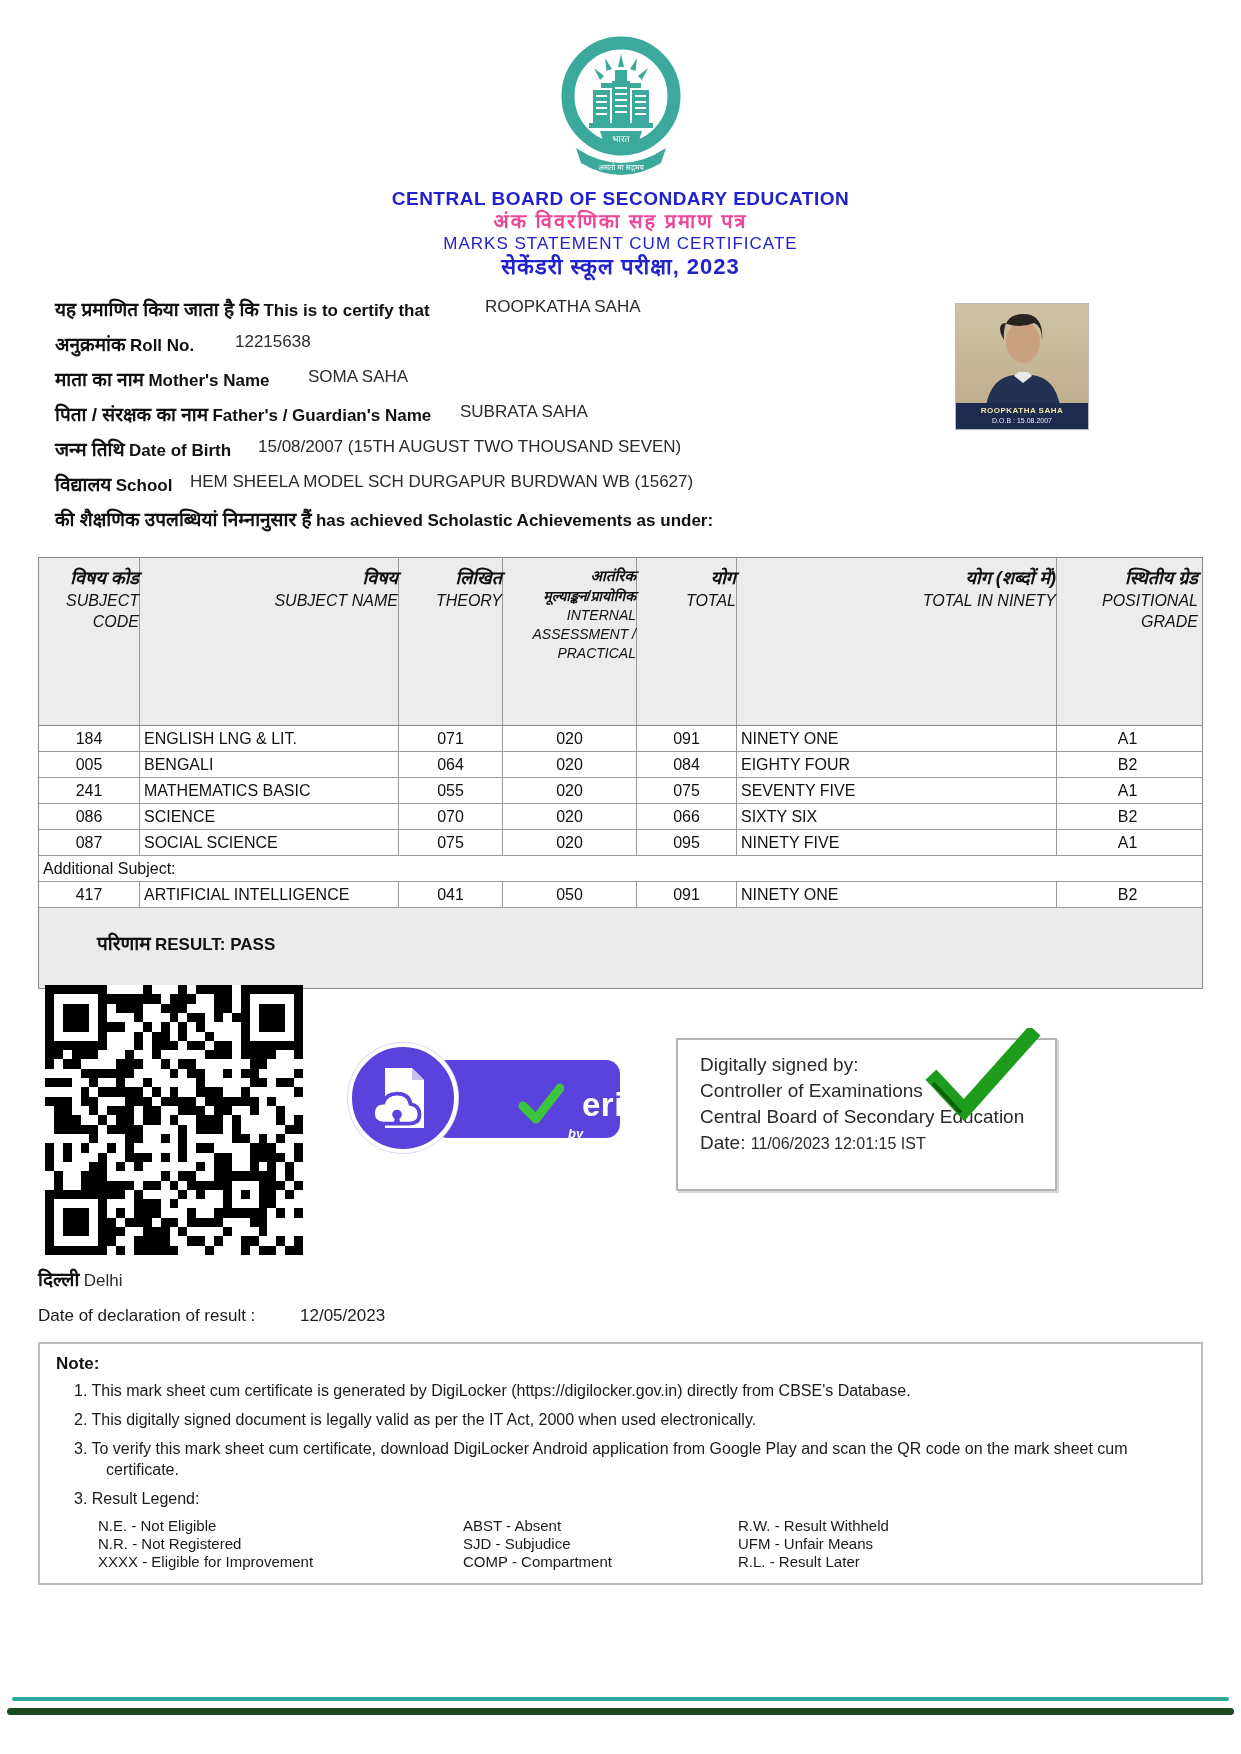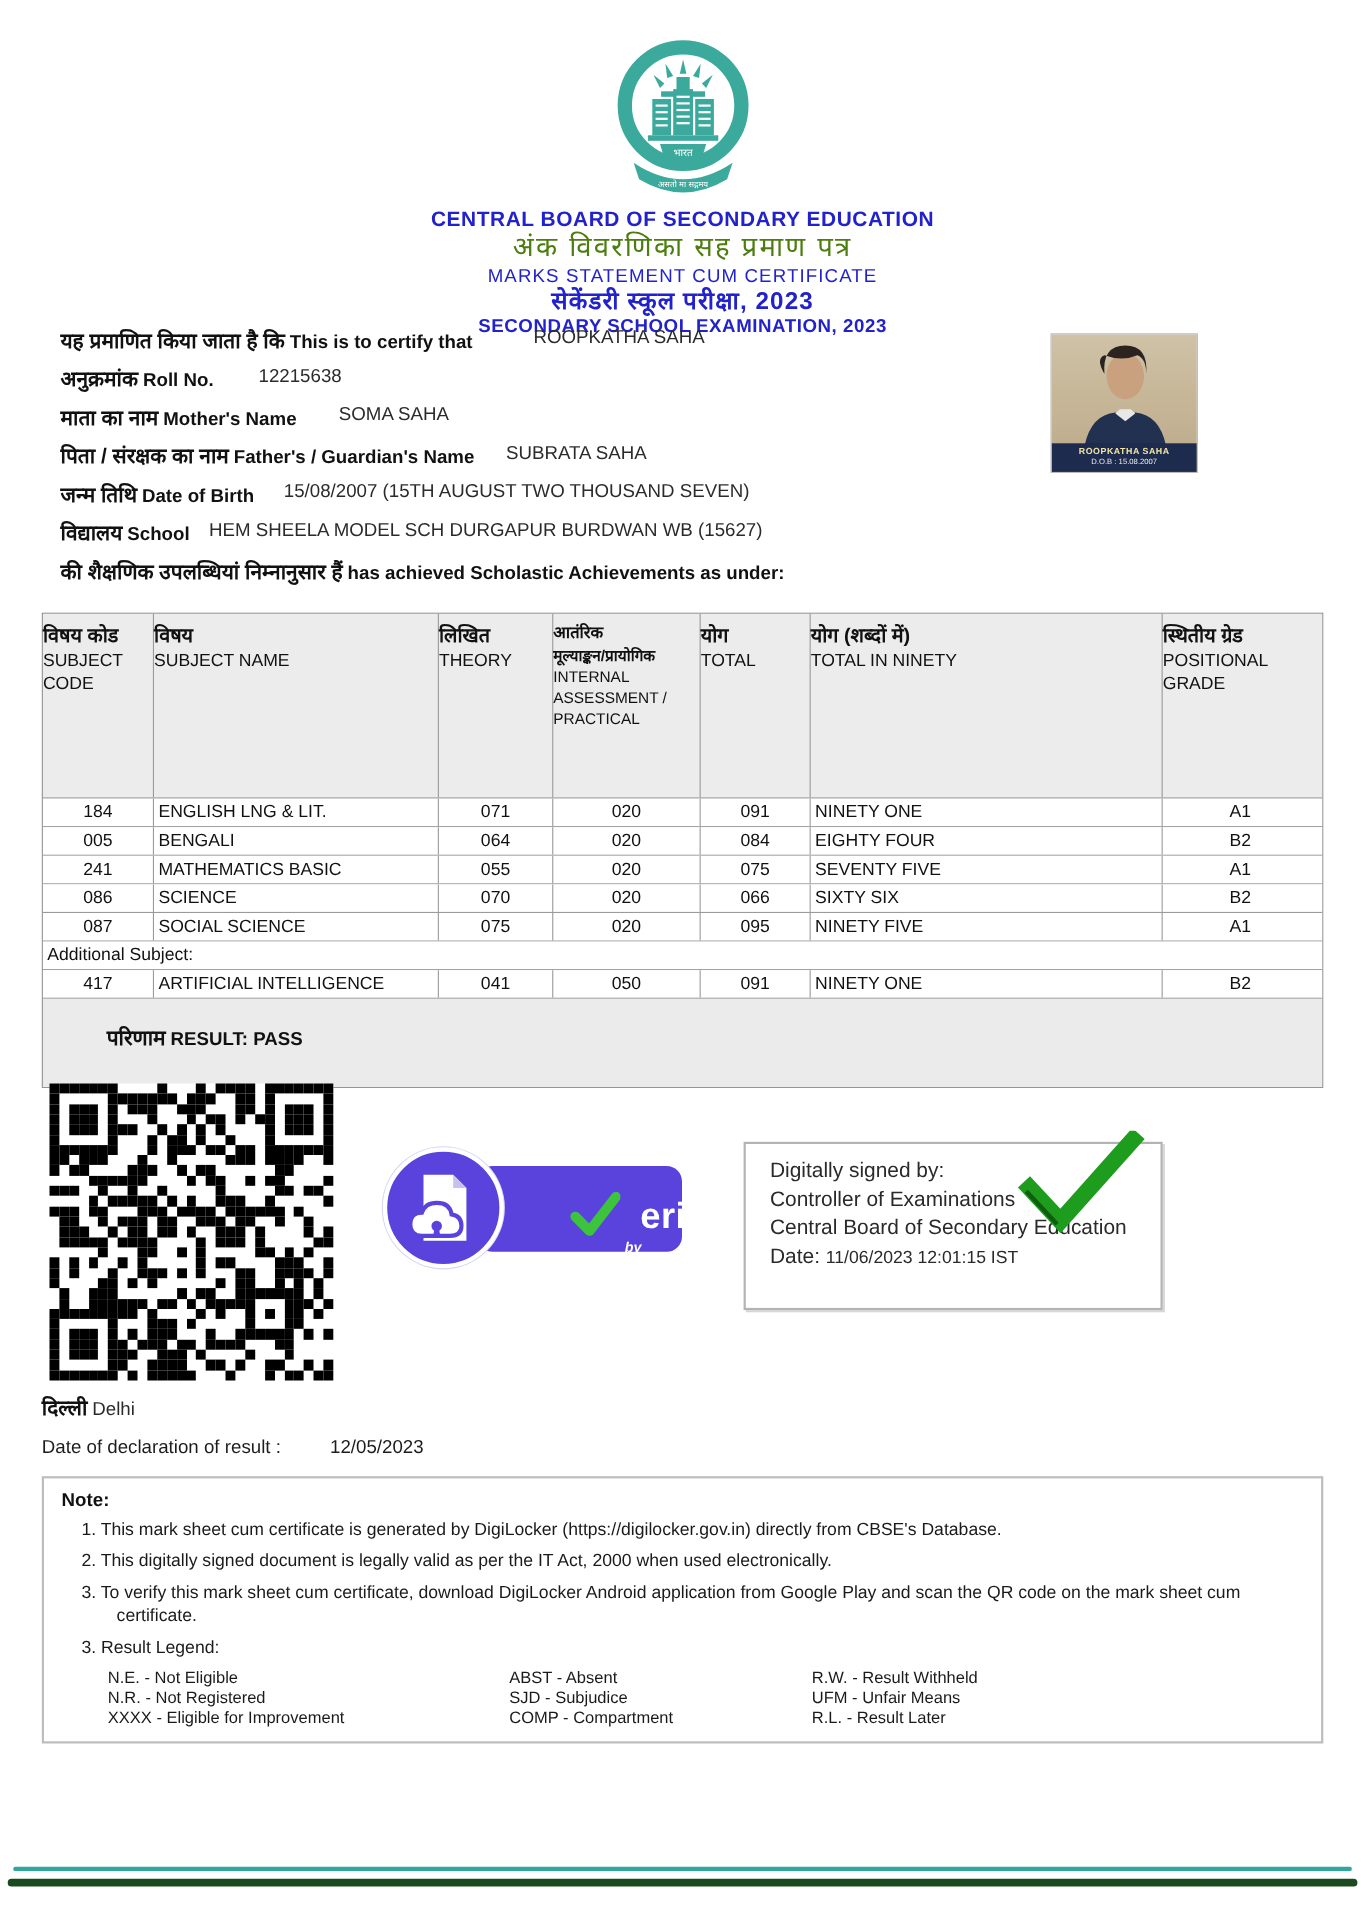--- a/index.html
+++ b/index.html
@@ -12,21 +12,21 @@
     font-family: "Liberation Sans", "DejaVu Sans", sans-serif;
     color: #111;
     overflow: hidden;
   }
   
   .header { text-align: center; padding-top: 34px; }
   .logo { display: inline-block; }
   .titles { margin-top: 2px; line-height: 1.18; }
   .t-org-hi   { color:#2222CC; font-size:27px; font-weight:bold; letter-spacing:2px; }
   .t-org-en   { color:#2222CC; font-size:19px; font-weight:bold; letter-spacing:0.5px; }
-  .t-doc-hi   { color:#4d7c0f; font-size:25px; font-weight:normal; letter-spacing:2px; }
+  .t-doc-hi   { color:#ec4899; font-size:20px; font-weight:bold; letter-spacing:2px; }
   .t-doc-en   { color:#2222CC; font-size:17px; letter-spacing:1px; }
   .t-exam-hi  { color:#2222CC; font-size:22px; font-weight:bold; letter-spacing:1px; }
   .t-exam-en  { color:#2222CC; font-size:17px; font-weight:bold; letter-spacing:0.5px; }
   
   .details { position:absolute; left:55px; top:296px; width:880px; }
   .drow { position:relative; height:35px; white-space:nowrap; }
   .lbl-hi { font-size:19px; font-weight:bold; }
   .lbl-en { font-size:17px; font-weight:bold; }
   .dval { position:absolute; top:1px; font-size:17px; font-weight:normal; color:#2b2b2b; }
   
@@ -36,21 +36,21 @@
   .photo svg { position:absolute; left:0; top:0; }
   .photo-band { position:absolute; left:0; bottom:0; width:100%; height:26px;
                 background:#1c2b4e; text-align:center; padding-top:3px; }
   .photo-name { display:block; color:#f3e6a4; font-size:8px; font-weight:bold; letter-spacing:0.5px; line-height:10px; }
   .photo-dob  { display:block; color:#eeeeee; font-size:7px; line-height:9px; }
   
   .marks-table { position:absolute; left:38px; top:557px; width:1165px;
                  border:1px solid #8a8a8a; font-size:16px; }
   .tgrid { display:grid; grid-template-columns:101px 259px 104px 134px 100px 320px 141px; }
   .thead { background:#ececec; height:168px; border-bottom:1px solid #8a8a8a; }
-  .th { border-right:1px solid #9a9a9a; text-align:left; padding-top:8px; }
+  .th { border-right:1px solid #9a9a9a; text-align:right; padding-top:8px;font-style:italic; }
   .th:last-child { border-right:none; }
   .th-hi  { font-size:18px; font-weight:bold; line-height:24px; }
   .th-hi2 { font-size:14px; font-weight:bold; line-height:20px; }
   .th-en  { font-size:16px; line-height:21px; }
   .th-int .th-hi { font-size:15px; line-height:20px; }
   .th-int .th-en { font-size:14px; line-height:19px; }
   .tr { height:26px; border-bottom:1px solid #9a9a9a; background:#fff; }
   .tr:last-child { border-bottom:none; }
   .td { border-right:1px solid #9a9a9a; line-height:25px; overflow:hidden; white-space:nowrap; }
   .td:last-child { border-right:none; }
@@ -149,21 +149,20 @@
         <text x="61" y="108" font-size="9" fill="#ffffff" text-anchor="middle">भारत</text>
         <path d="M16 114 q45 30 90 0 l-5 15 q-40 24 -80 0 z" fill="#3BAA9D"></path>
         <text x="61" y="136" font-size="7.5" fill="#ffffff" text-anchor="middle">असतो मा सद्गमय</text>
       </svg>
     </span>
     <div class="titles">
       <div class="t-org-en">CENTRAL BOARD OF SECONDARY EDUCATION</div>
       <div class="t-doc-hi">अंक विवरणिका सह प्रमाण पत्र</div>
       <div class="t-doc-en">MARKS STATEMENT CUM CERTIFICATE</div>
       <div class="t-exam-hi">सेकेंडरी स्कूल परीक्षा, 2023</div>
-      <div class="t-exam-en">SECONDARY SCHOOL EXAMINATION, 2023</div>
     </div>
   </div>
 
   <div class="details">
     <div class="drow">
       <span class="lbl-hi">यह प्रमाणित किया जाता है कि</span>
       <span class="lbl-en">This is to certify that</span>
       <span class="dval" style="left:430px">ROOPKATHA SAHA</span>
     </div>
     <div class="drow">

